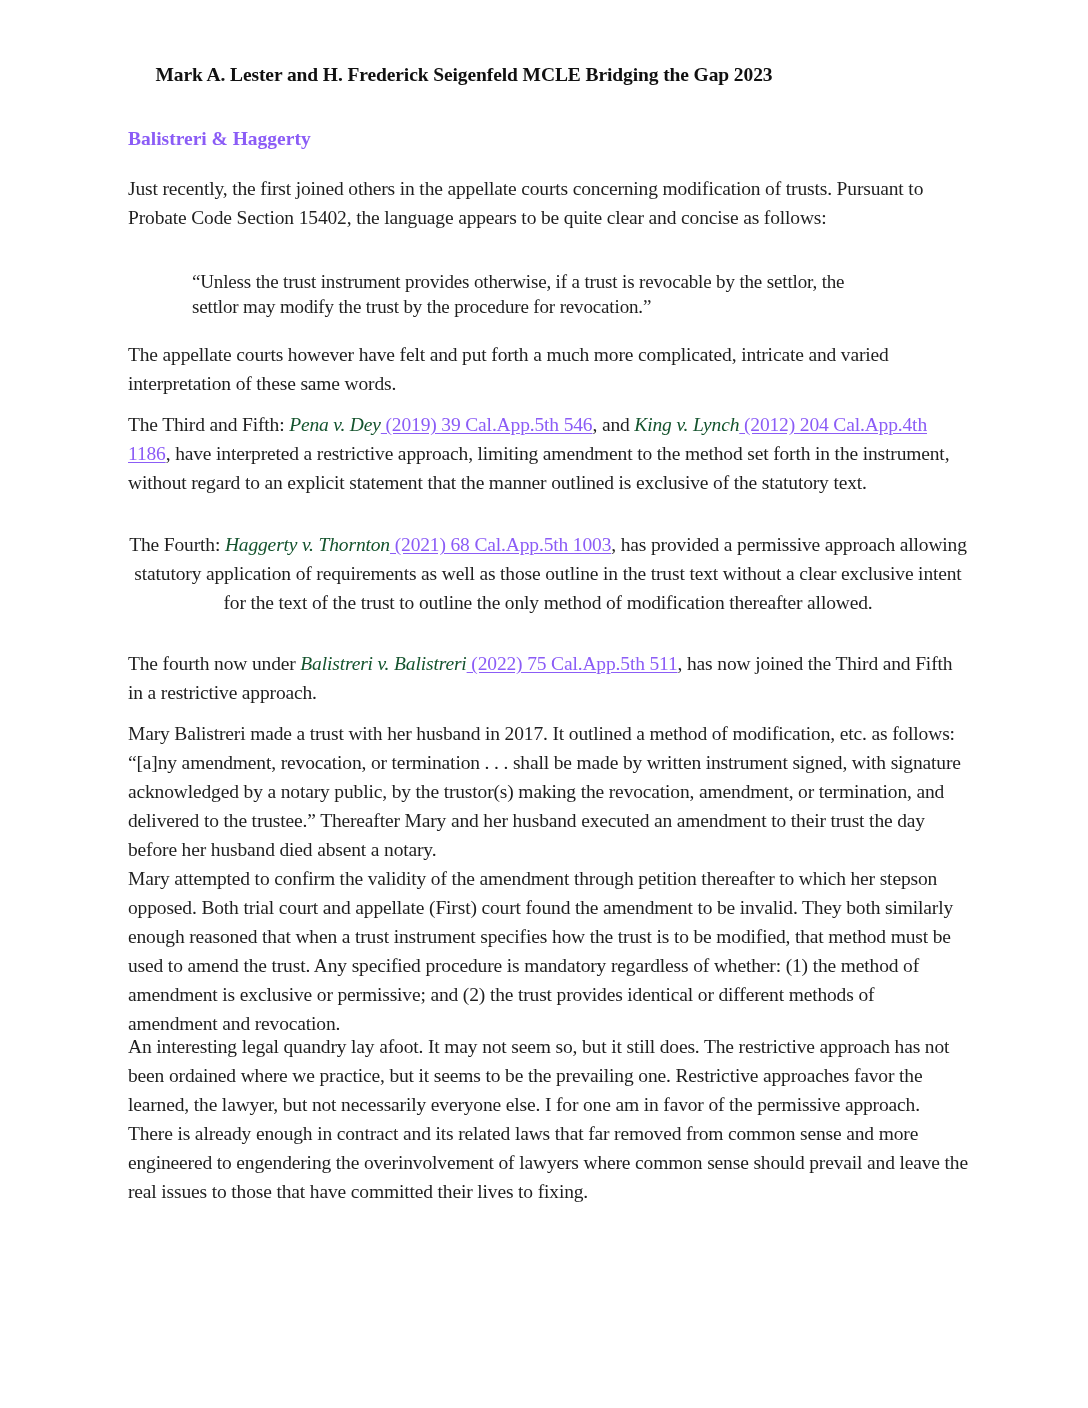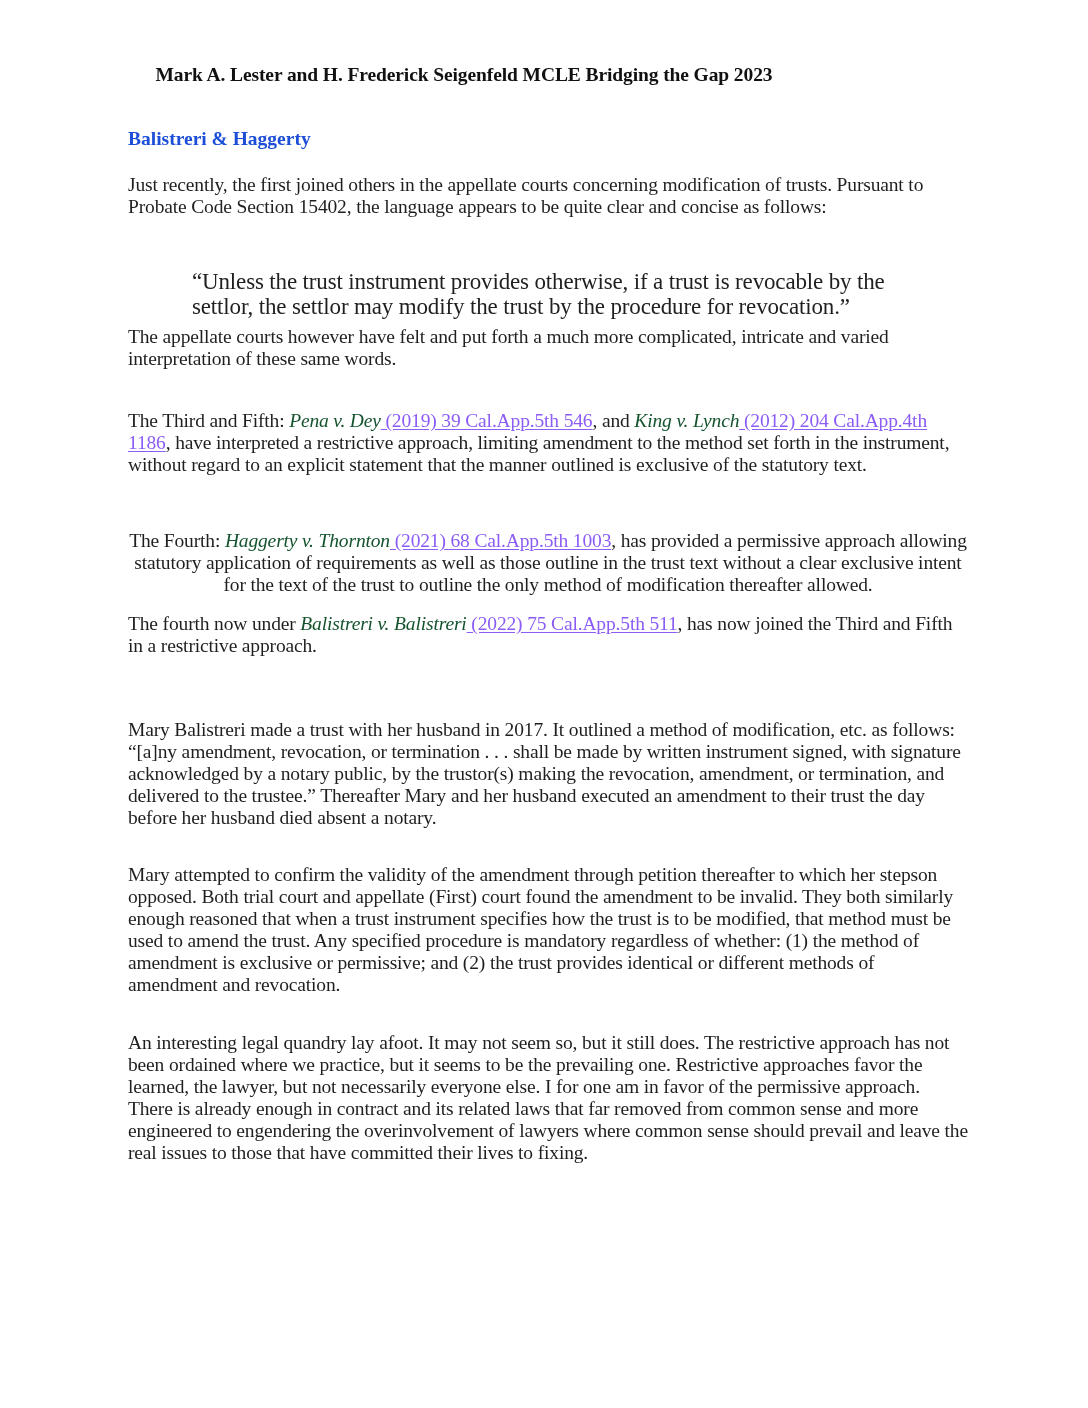--- a/index.html
+++ b/index.html
@@ -7,56 +7,56 @@
     width: 1088px; height: 1408px; position: relative; overflow: hidden;
     font-family: "Liberation Serif", "DejaVu Serif", serif;
     color: #1a1a1a;
   }
   .header {
     position: absolute; top: 64px; left: 0; width: 928px; text-align: center;
     font-weight: bold; font-size: 19.5px; letter-spacing: -0.1px; color: #111;
   }
   .section-title {
     position: absolute; top: 128px; left: 128px;
-    font-weight: bold; font-size: 19.5px; color: #1d4ed8;
+    font-weight: bold; font-size: 19.5px; color: #8b5cf6;
   }
   .p {
     position: absolute; left: 128px; width: 840px;
-    font-size: 19.5px; line-height: 22px; color: #1f1f1f;
+    font-size: 19.5px; line-height: 29px; color: #1f1f1f;
     letter-spacing: -0.15px;
   }
   .quote {
     position: absolute; left: 192px; width: 700px;
-    font-size: 23px; line-height: 24.6px; color: #1f1f1f; letter-spacing: -0.15px;
+    font-size: 19px; line-height: 24.6px; color: #1f1f1f; letter-spacing: -0.15px;
   }
   .case { font-style: italic; color: #14532d; }
   .cite { color: #8b5cf6; text-decoration: underline; text-underline-offset: 2px; }
 </style>
 </head>
 <body>
 
 <div class="header">Mark A. Lester and H. Frederick Seigenfeld MCLE Bridging the Gap 2023</div>
 
 <div class="section-title">Balistreri &amp; Haggerty</div>
 
 <div class="p" style="top:174px;">Just recently, the first joined others in the appellate courts concerning modification of trusts. Pursuant to Probate Code Section 15402, the language appears to be quite clear and concise as follows:</div>
 
 <div class="quote" style="top:270px;">“Unless the trust instrument provides otherwise, if a trust is revocable by the settlor, the settlor may modify the trust by the procedure for revocation.”</div>
 
-<div class="p" style="top:326px;">The appellate courts however have felt and put forth a much more complicated, intricate and varied interpretation of these same words.</div>
+<div class="p" style="top:340px;">The appellate courts however have felt and put forth a much more complicated, intricate and varied interpretation of these same words.</div>
 
 <div class="p" style="top:410px;">
   <span>The Third and Fifth: </span><span class="case">Pena v. Dey</span><span class="cite"> (2019) 39 Cal.App.5th 546</span><span>, and </span><span class="case">King v. Lynch</span><span class="cite"> (2012) 204 Cal.App.4th 1186</span><span>, have interpreted a restrictive approach, limiting amendment to the method set forth in the instrument, without regard to an explicit statement that the manner outlined is exclusive of the statutory text.</span>
 </div>
 
 <div class="p" style="top:530px;text-align:center;">
   <span>The Fourth: </span><span class="case">Haggerty v. Thornton</span><span class="cite"> (2021) 68 Cal.App.5th 1003</span><span>, has provided a permissive approach allowing statutory application of requirements as well as those outline in the trust text without a clear exclusive intent for the text of the trust to outline the only method of modification thereafter allowed.</span>
 </div>
 
-<div class="p" style="top:613px;">
+<div class="p" style="top:649px;">
   <span>The fourth now under </span><span class="case">Balistreri v. Balistreri</span><span class="cite"> (2022) 75 Cal.App.5th 511</span><span>, has now joined the Third and Fifth in a restrictive approach.</span>
 </div>
 
 <div class="p" style="top:719px;">Mary Balistreri made a trust with her husband in 2017. It outlined a method of modification, etc. as follows: “[a]ny amendment, revocation, or termination . . . shall be made by written instrument signed, with signature acknowledged by a notary public, by the trustor(s) making the revocation, amendment, or termination, and delivered to the trustee.” Thereafter Mary and her husband executed an amendment to their trust the day before her husband died absent a notary.</div>
 
 <div class="p" style="top:864px;">Mary attempted to confirm the validity of the amendment through petition thereafter to which her stepson opposed. Both trial court and appellate (First) court found the amendment to be invalid.  They both similarly enough reasoned that when a trust instrument specifies how the trust is to be modified, that method must be used to amend the trust. Any specified procedure is mandatory regardless of whether: (1) the method of amendment is exclusive or permissive; and (2) the trust provides identical or different methods of amendment and revocation.</div>
 
 <div class="p" style="top:1032px;">An interesting legal quandry lay afoot.  It may not seem so, but it still does.  The restrictive approach has not been ordained where we practice, but it seems to be the prevailing one. Restrictive approaches favor the learned, the lawyer, but not necessarily everyone else.  I for one am in favor of the permissive approach.  There is already enough in contract and its related laws that far removed from common sense and more engineered to engendering the overinvolvement of lawyers where common sense should prevail and leave the real issues to those that have committed their lives to fixing.</div>
 
 </body></html>

